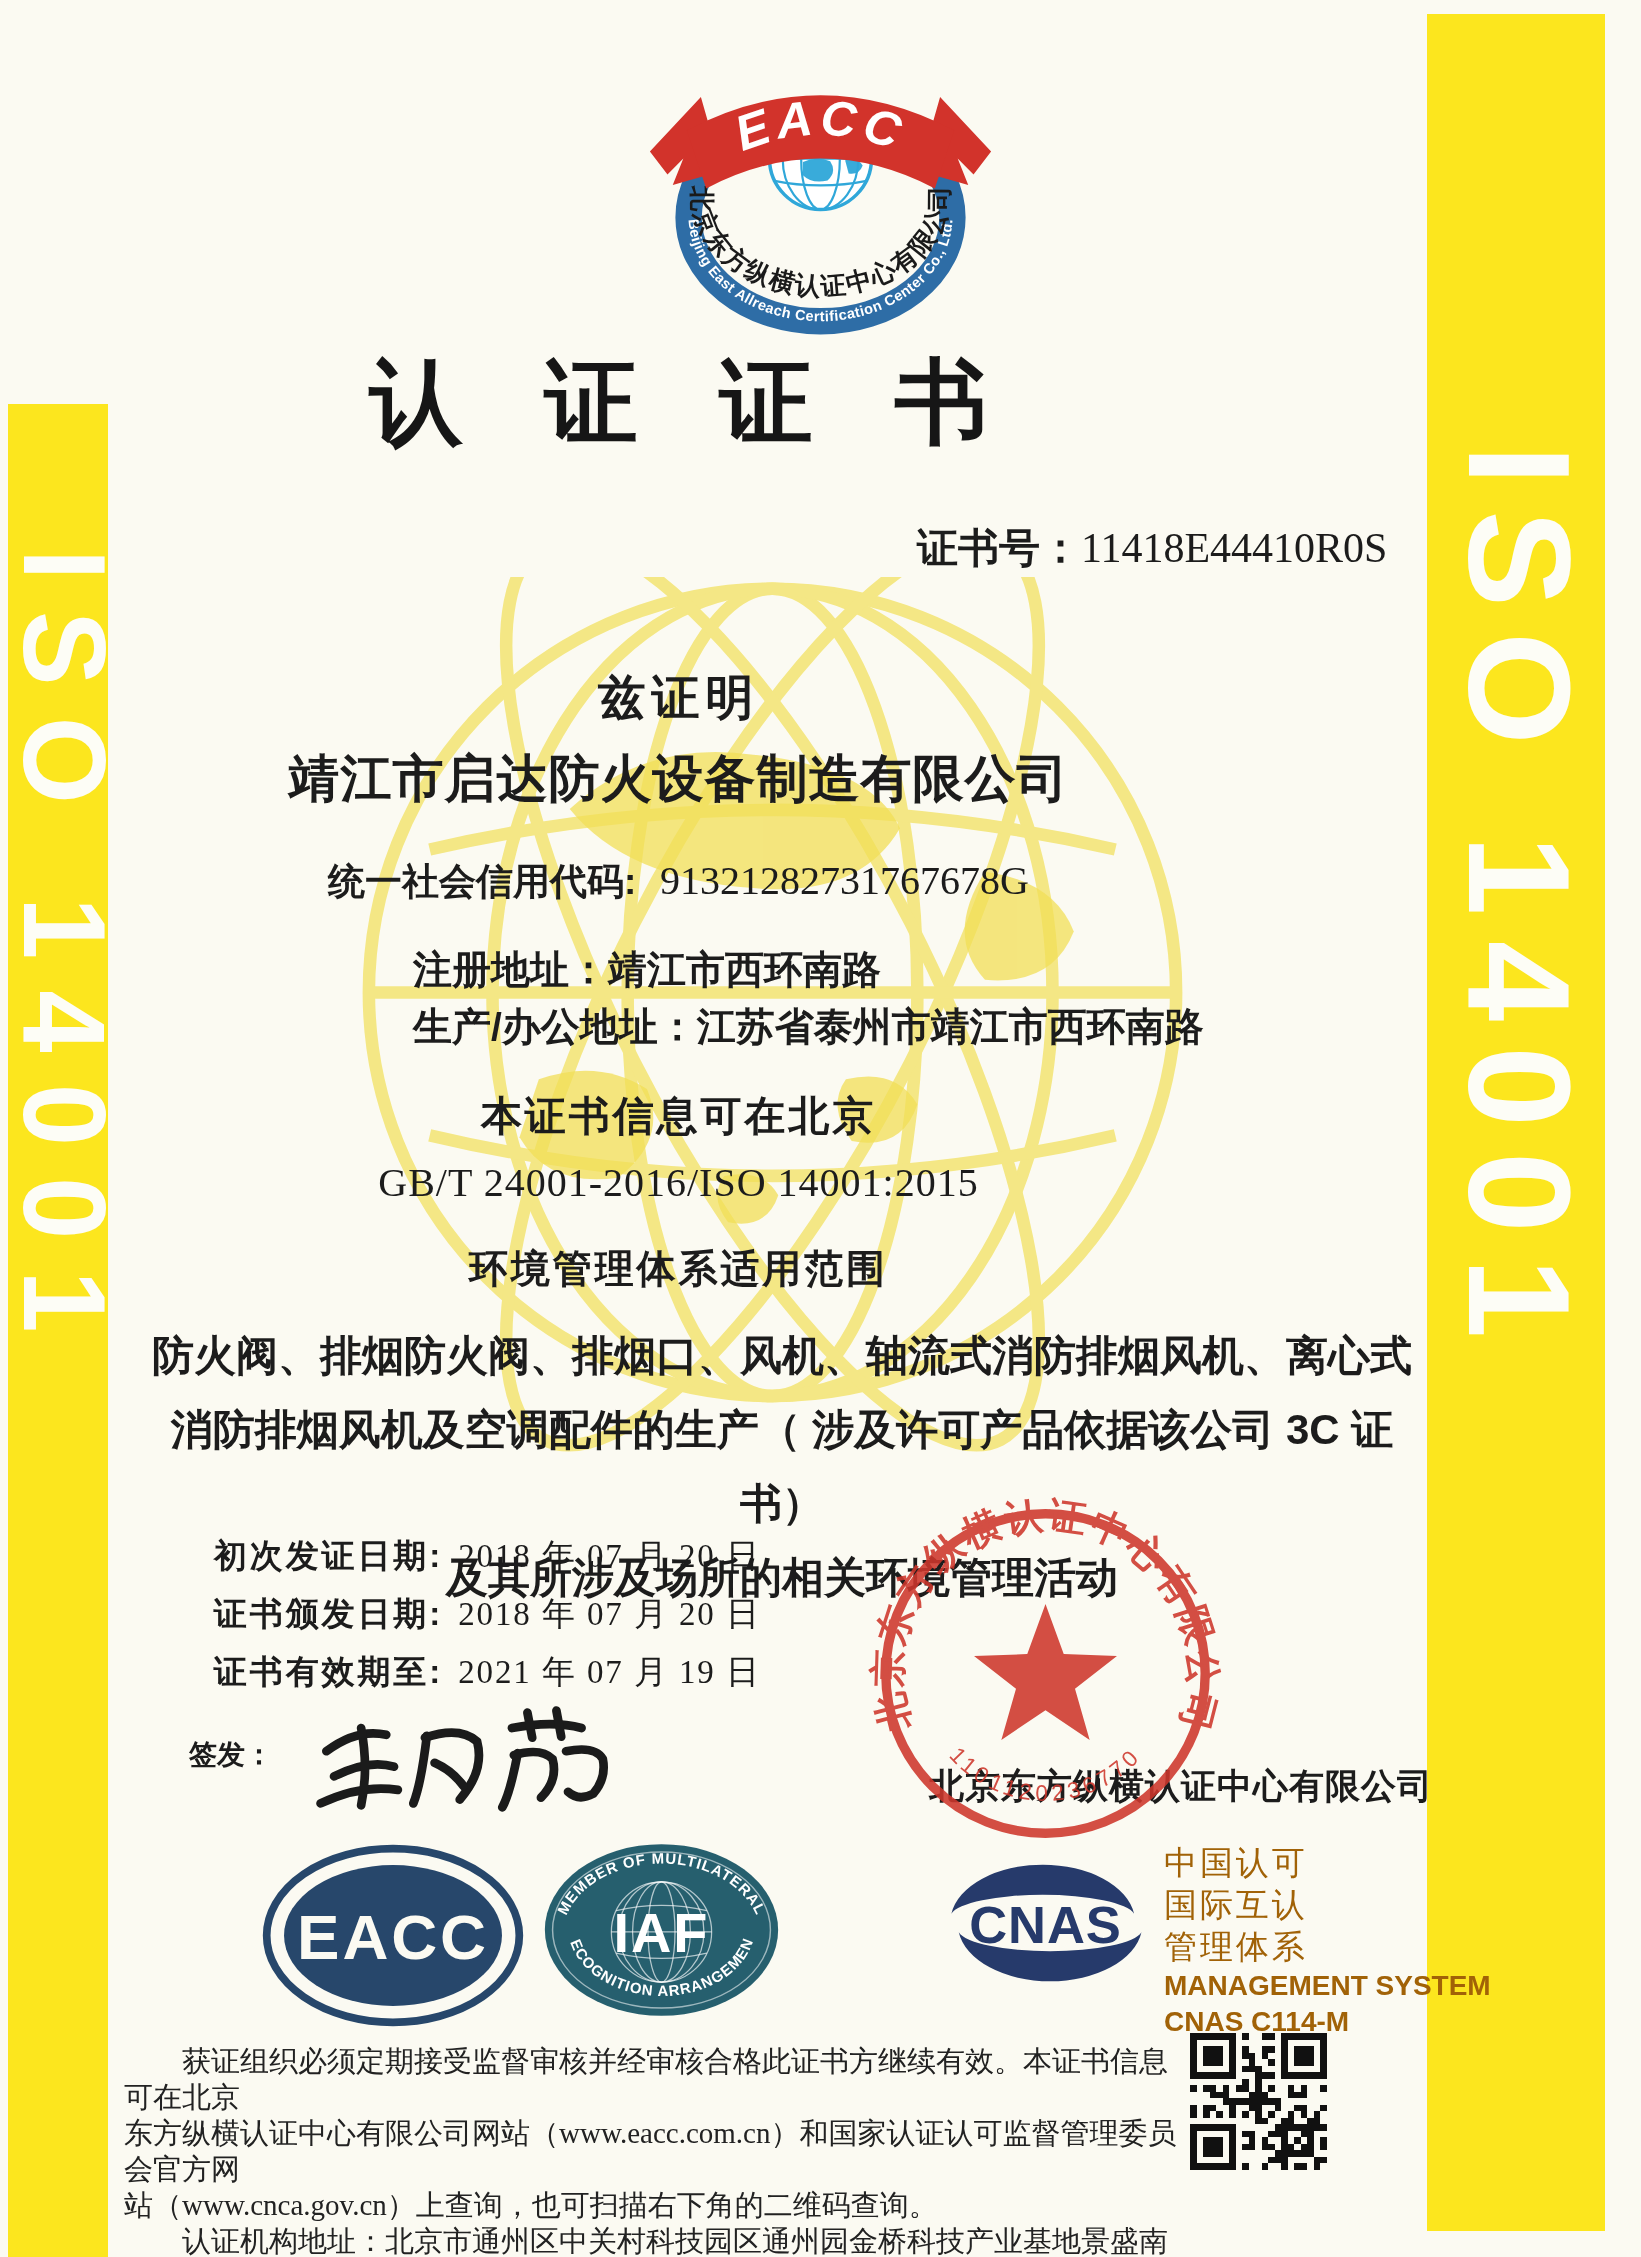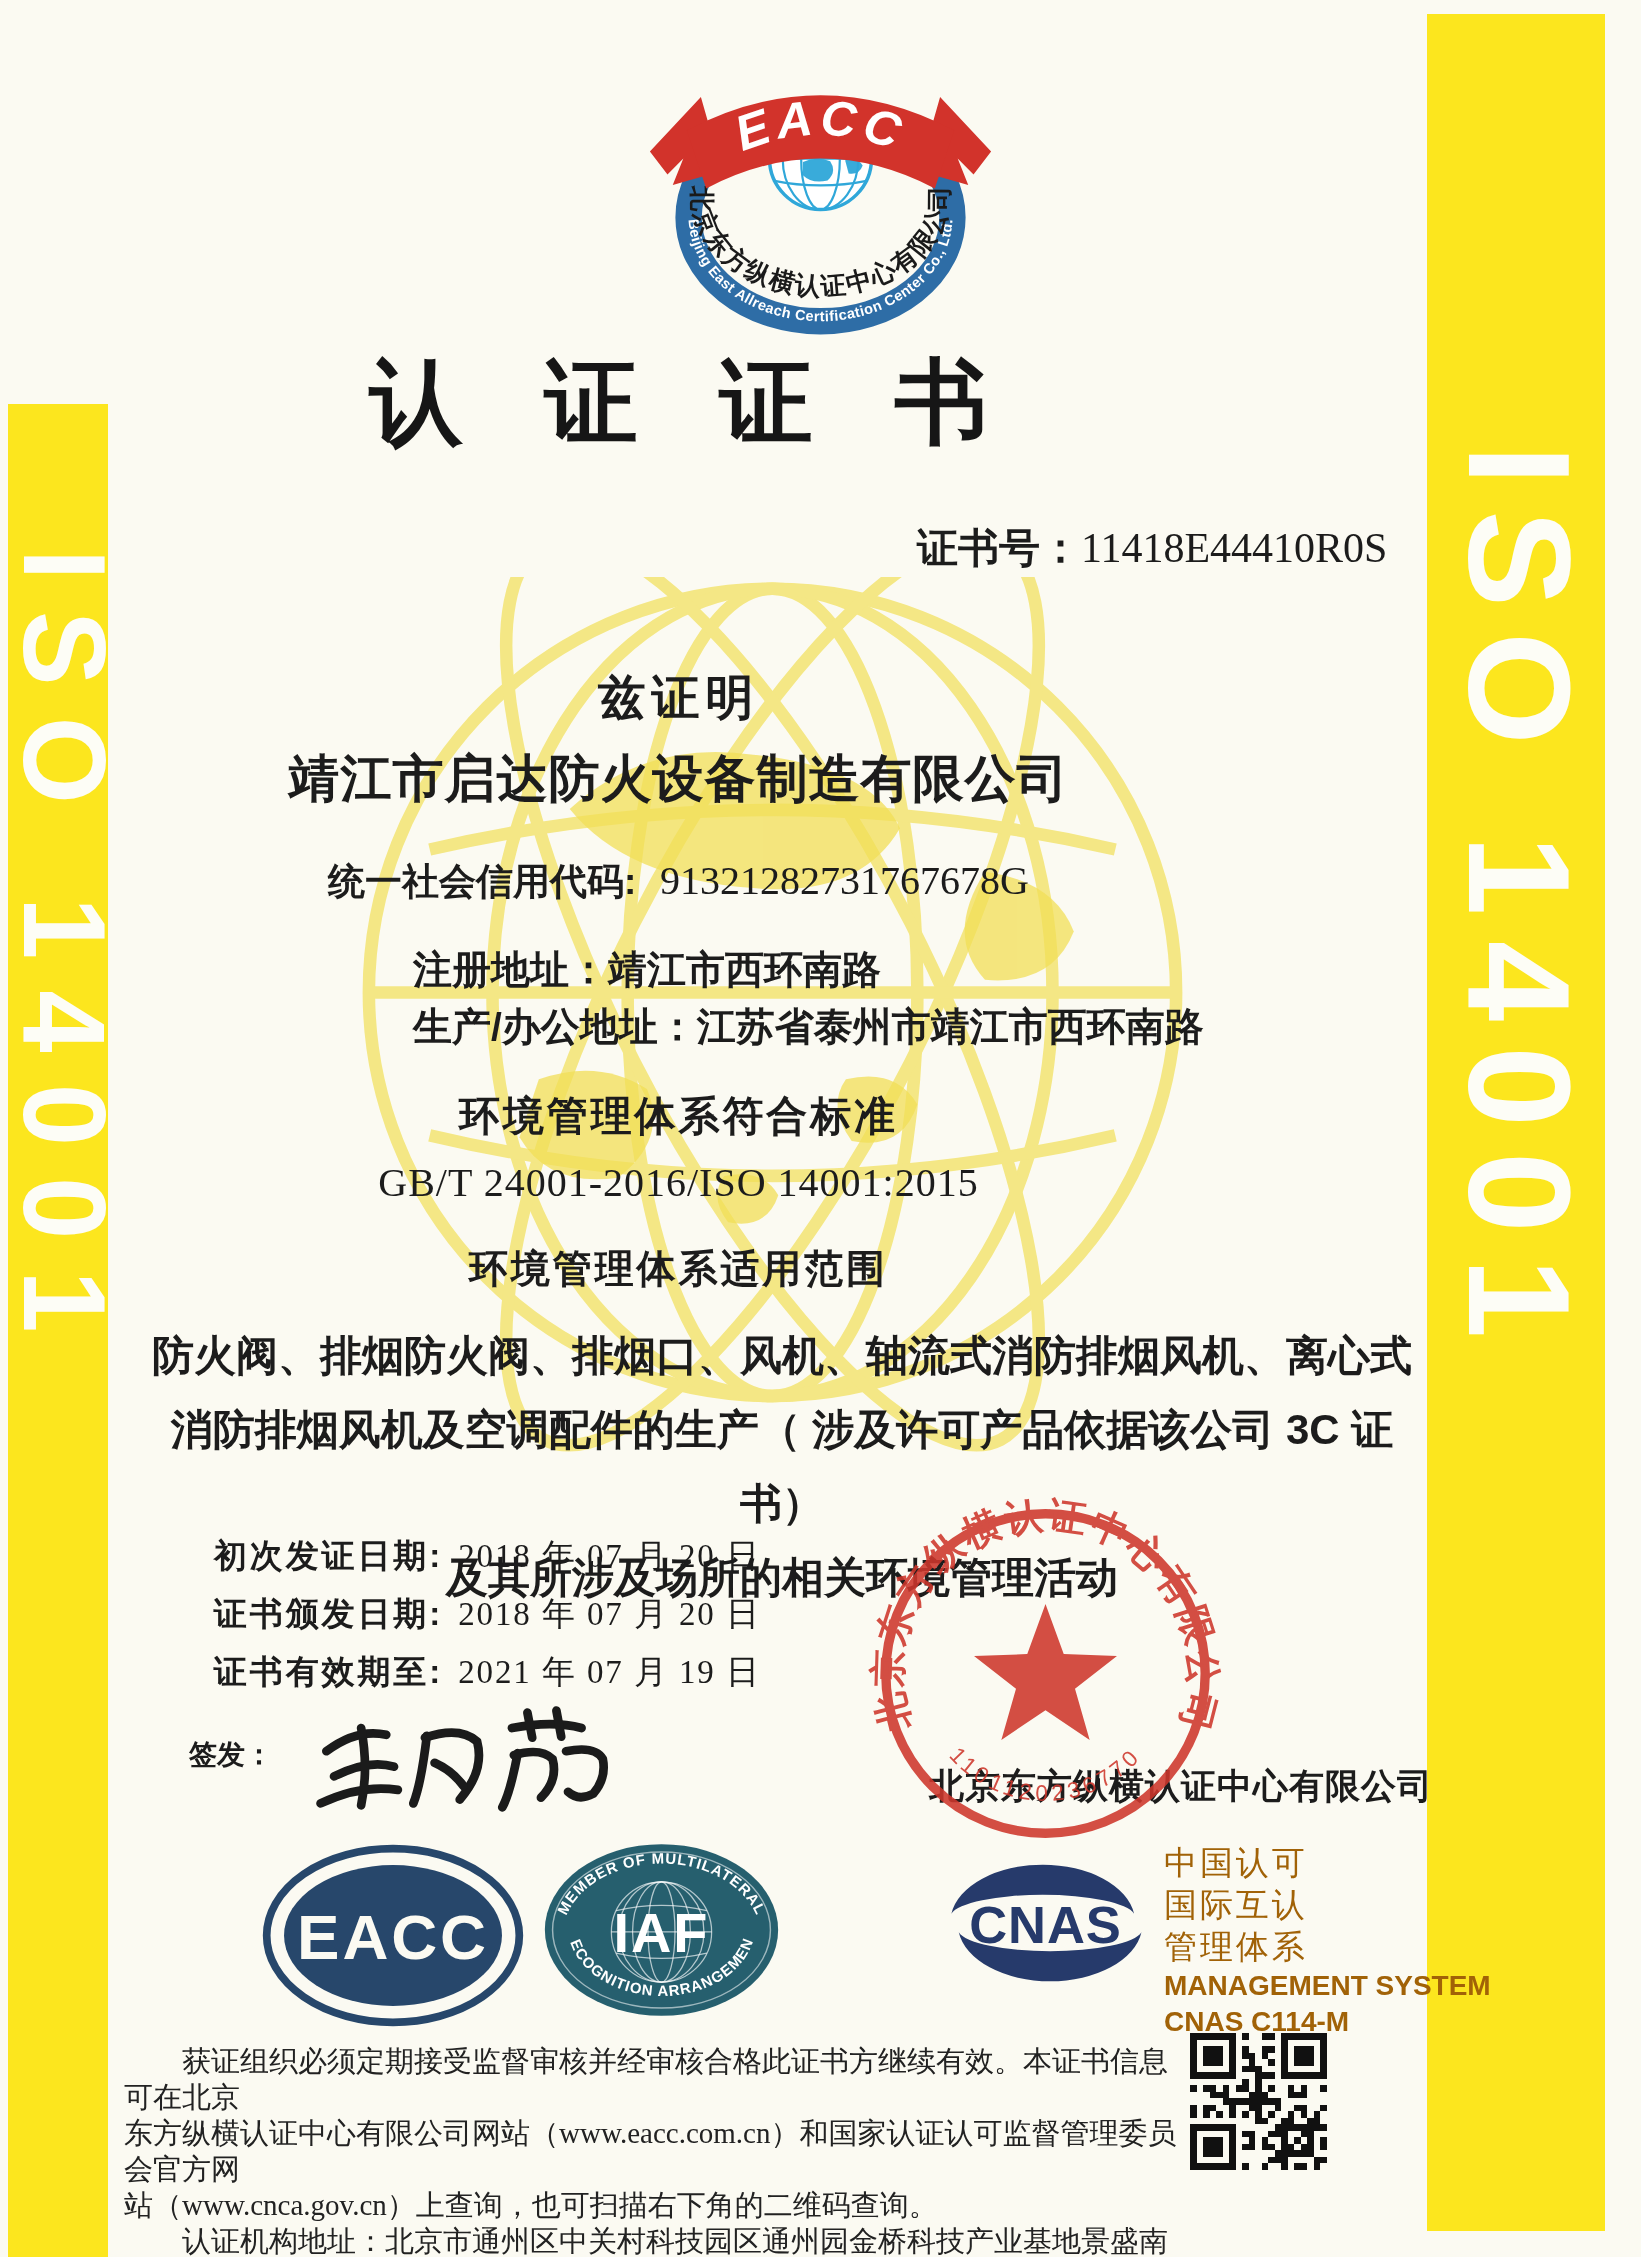--- a/index.html
+++ b/index.html
@@ -126,21 +126,21 @@
   <div class="abs ctr certify" style="z-index:2;">兹证明</div>
   <div class="abs ctr company" style="z-index:2;">靖江市启达防火设备制造有限公司</div>
   <div class="abs ctr credit" style="z-index:2;">
     <span class="lbl">统一社会信用代码:</span>
     <span class="val">91321282731767678G</span>
   </div>
   <div class="abs addr" style="z-index:2;">
     <div>注册地址：靖江市西环南路</div>
     <div>生产/办公地址：江苏省泰州市靖江市西环南路</div>
   </div>
-  <div class="abs ctr std-caption" style="z-index:2;">环境管理体系符合标准</div>
+  <div class="abs ctr std-caption" style="z-index:2;">本证书信息可在北京</div>
   <div class="abs ctr std-code" style="z-index:2;">GB/T 24001-2016/ISO 14001:2015</div>
   <div class="abs ctr scope-caption" style="z-index:2;">环境管理体系适用范围</div>
   <div class="abs scope" style="z-index:2;">
     <div>防火阀、排烟防火阀、排烟口、风机、轴流式消防排烟风机、离心式</div>
     <div>消防排烟风机及空调配件的生产（ 涉及许可产品依据该公司 3C 证书）</div>
     <div>及其所涉及场所的相关环境管理活动</div>
   </div>
 
   <div class="abs dates" style="z-index:2;">
     <div class="date-row">

